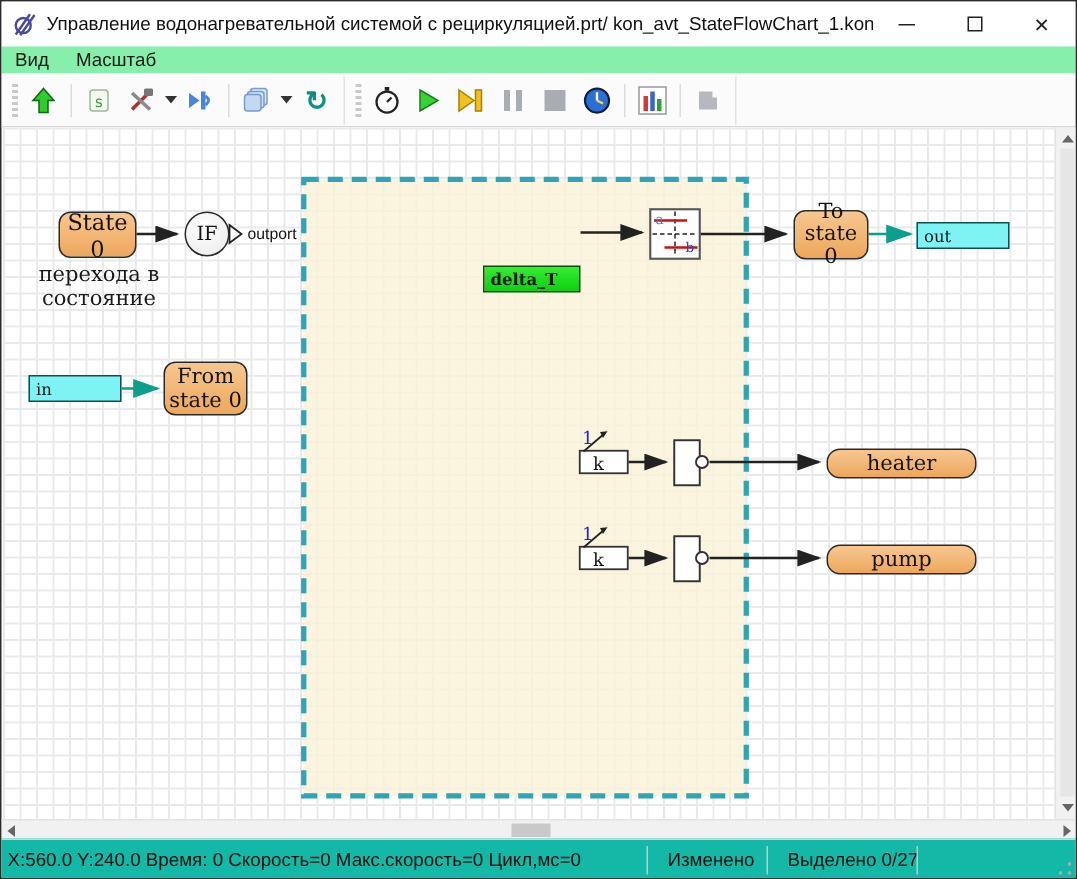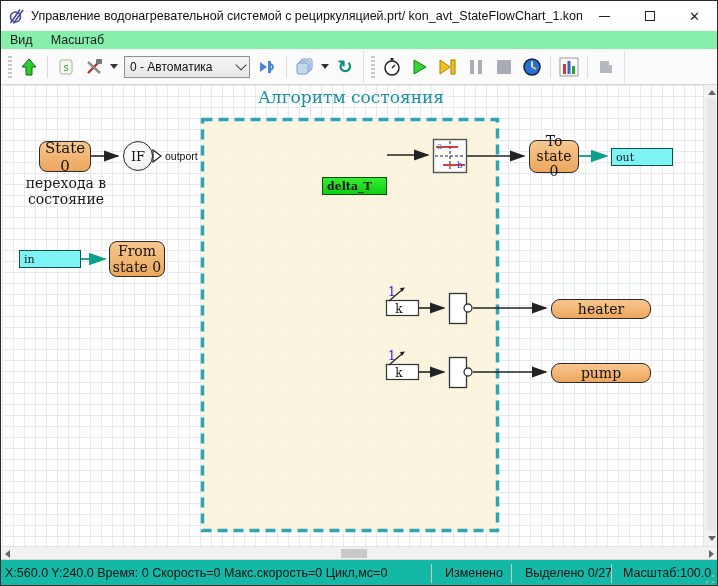--- a/index.html
+++ b/index.html
@@ -109,24 +109,20 @@
         </svg>
       </div>
       <div class="tbtn">
         <svg width="20" height="20" viewBox="0 0 20 20">
           <line x1="4" y1="16" x2="15" y2="5" stroke="#b03030" stroke-width="2.4"></line>
           <line x1="4" y1="5" x2="16" y2="16" stroke="#8a8a8a" stroke-width="2.4"></line>
           <rect x="12" y="2" width="6" height="5" rx="1" fill="#777"></rect>
         </svg>
       </div>
       <div class="ddarrow"></div>
-      <div class="combo">
-        <span>0 - Автоматика</span>
-        <span class="chev"></span>
-      </div>
       <div class="tbtn">
         <svg width="20" height="18" viewBox="0 0 20 18">
           <path d="M2 4 L9 9 L2 14 Z" fill="#4a86d8"></path>
           <rect x="10" y="3" width="3" height="12" fill="#4a86d8"></rect>
           <path d="M13 6 Q17 9 13 12" fill="none" stroke="#4a86d8" stroke-width="2"></path>
         </svg>
       </div>
       <div class="tsep"></div>
       <div class="tbtn">
         <svg width="20" height="20" viewBox="0 0 20 20">
@@ -253,21 +249,20 @@
         <text x="397" y="292" font-size="12" text-anchor="middle" fill="#111" font-family="DejaVu Serif">k</text>
         <text x="386" y="275" font-size="12" fill="#2222dd" font-family="DejaVu Serif">1</text>
       </g>
 
       <g>
         <rect x="447.5" y="272.5" width="17" height="30" fill="#fff" stroke="#333" stroke-width="1.3"></rect>
         <circle cx="466" cy="287" r="4" fill="#fff" stroke="#333" stroke-width="1.3"></circle>
       </g>
     </svg>
 
-    <div class="canvas-title">Алгоритм состояния</div>
 
     <div class="blk orange" style="left:37px; top:56px; width:52px; height:31px; font-size:15px;">State 0</div>
 
     <div class="blk ifcircle" style="position:absolute;">IF</div>
 
     <div class="portlabel">outport</div>
 
     <div class="note">
       <div>перехода в</div>
       <div>состояние</div>
@@ -305,17 +300,16 @@
     <div class="sarrow tri-right" style="right:4px; top:3px;"></div>
   </div>
 
   <div id="statusbar">
     <div class="seg" style="left:4px;">X:560.0  Y:240.0 Время: 0 Скорость=0 Макс.скорость=0 Цикл,мс=0</div>
     <div class="vline" style="left:430px;"></div>
     <div class="seg" style="left:444px;">Изменено</div>
     <div class="vline" style="left:510px;"></div>
     <div class="seg" style="left:524px;">Выделено 0/27</div>
     <div class="vline" style="left:610px;"></div>
-    <div class="seg" style="left:622px;">Масштаб:100.0</div>
     <div id="grip-dots"></div>
   </div>
 
 </div>
 
 </body></html>

